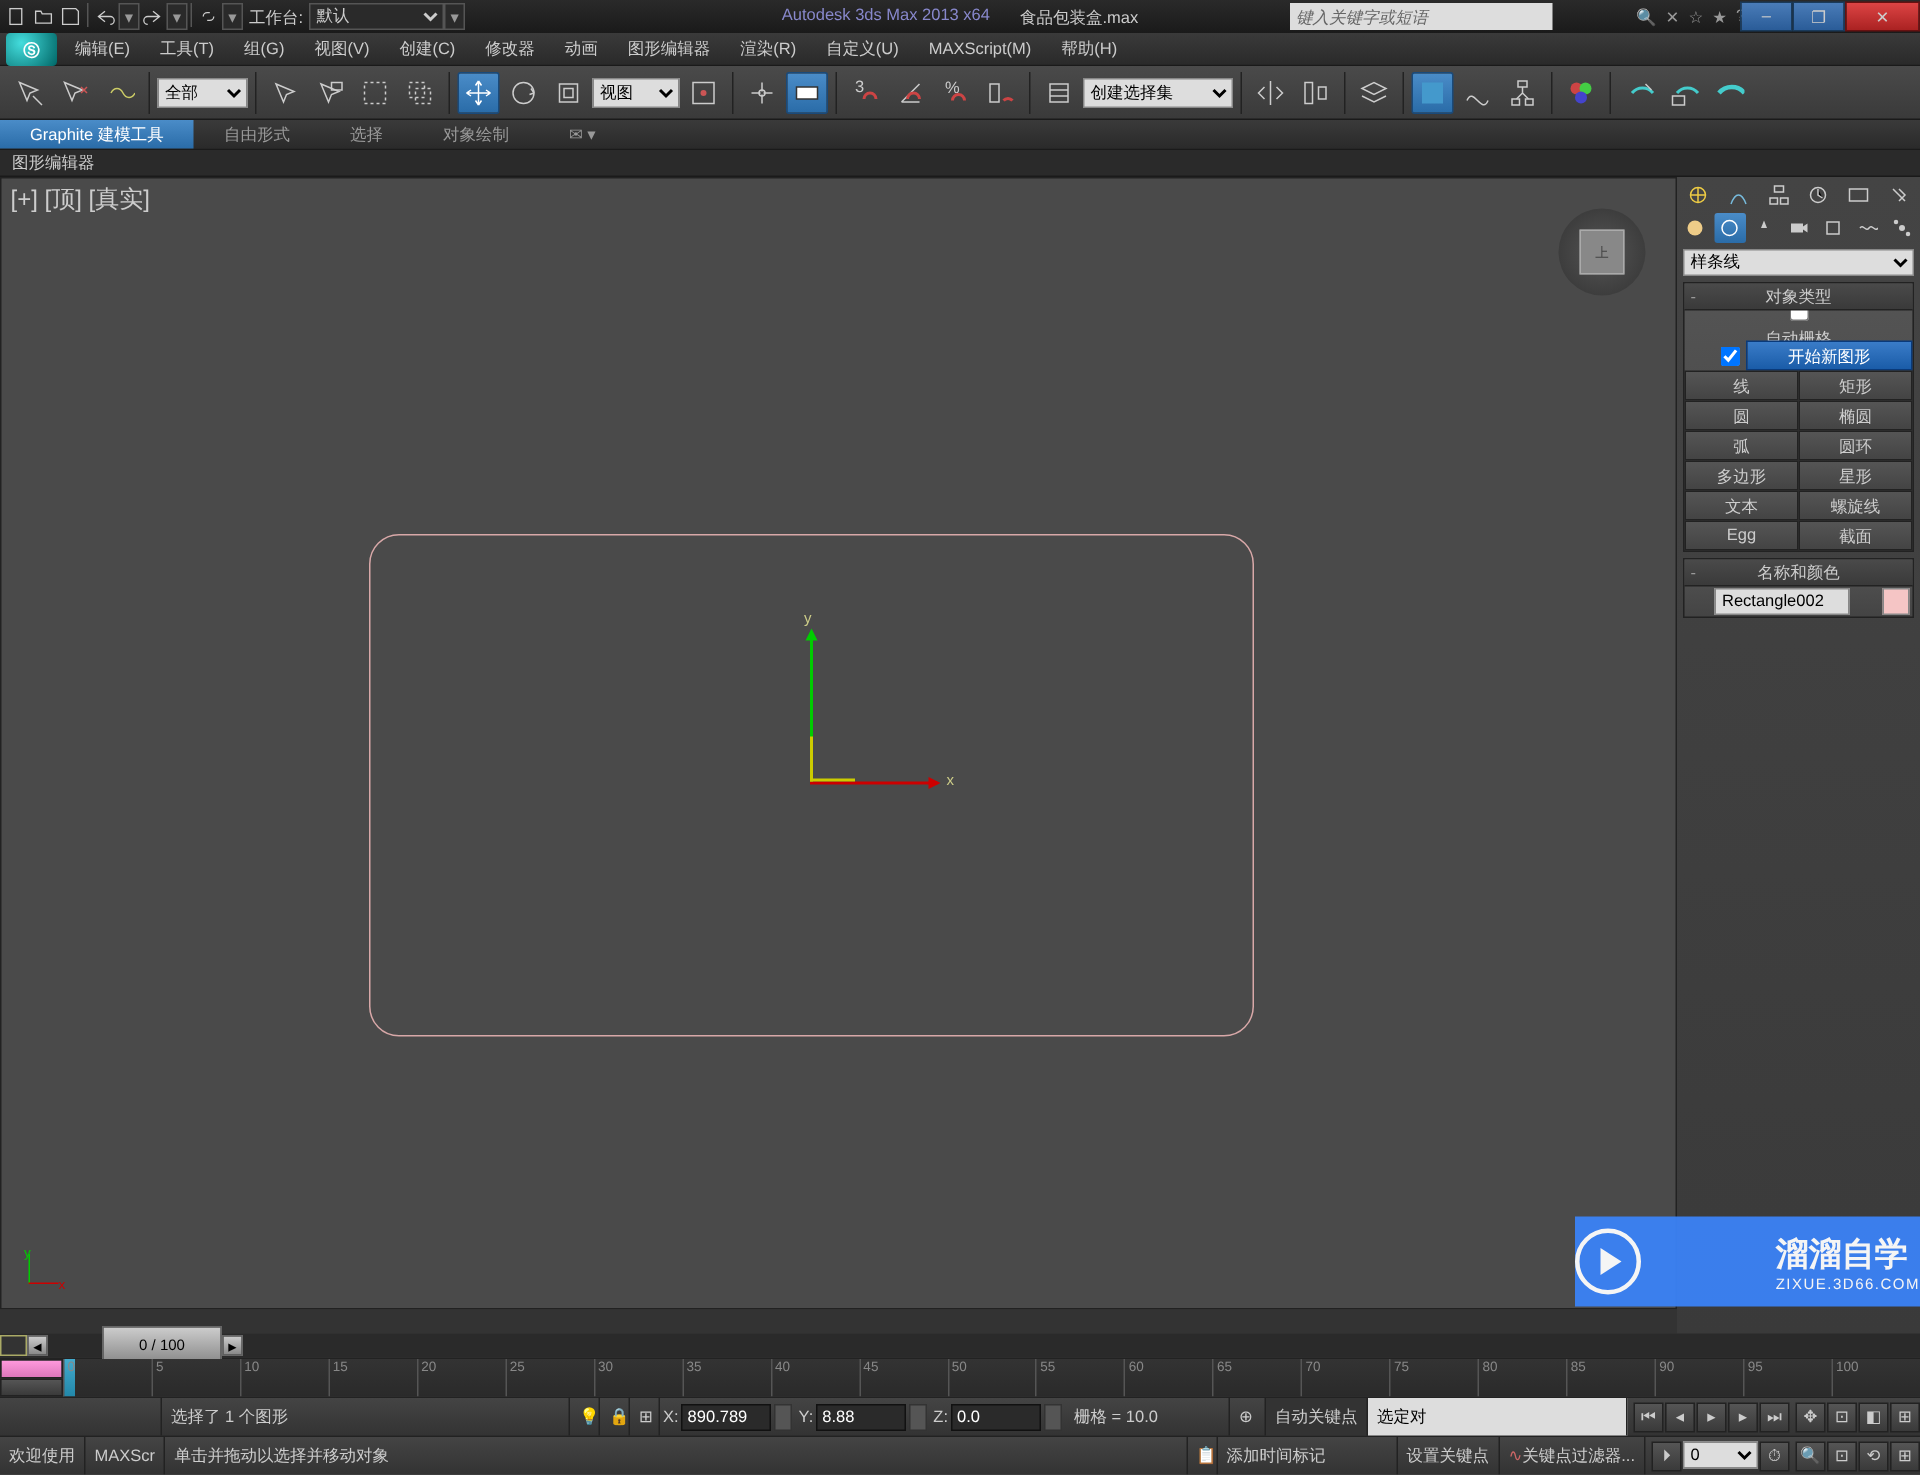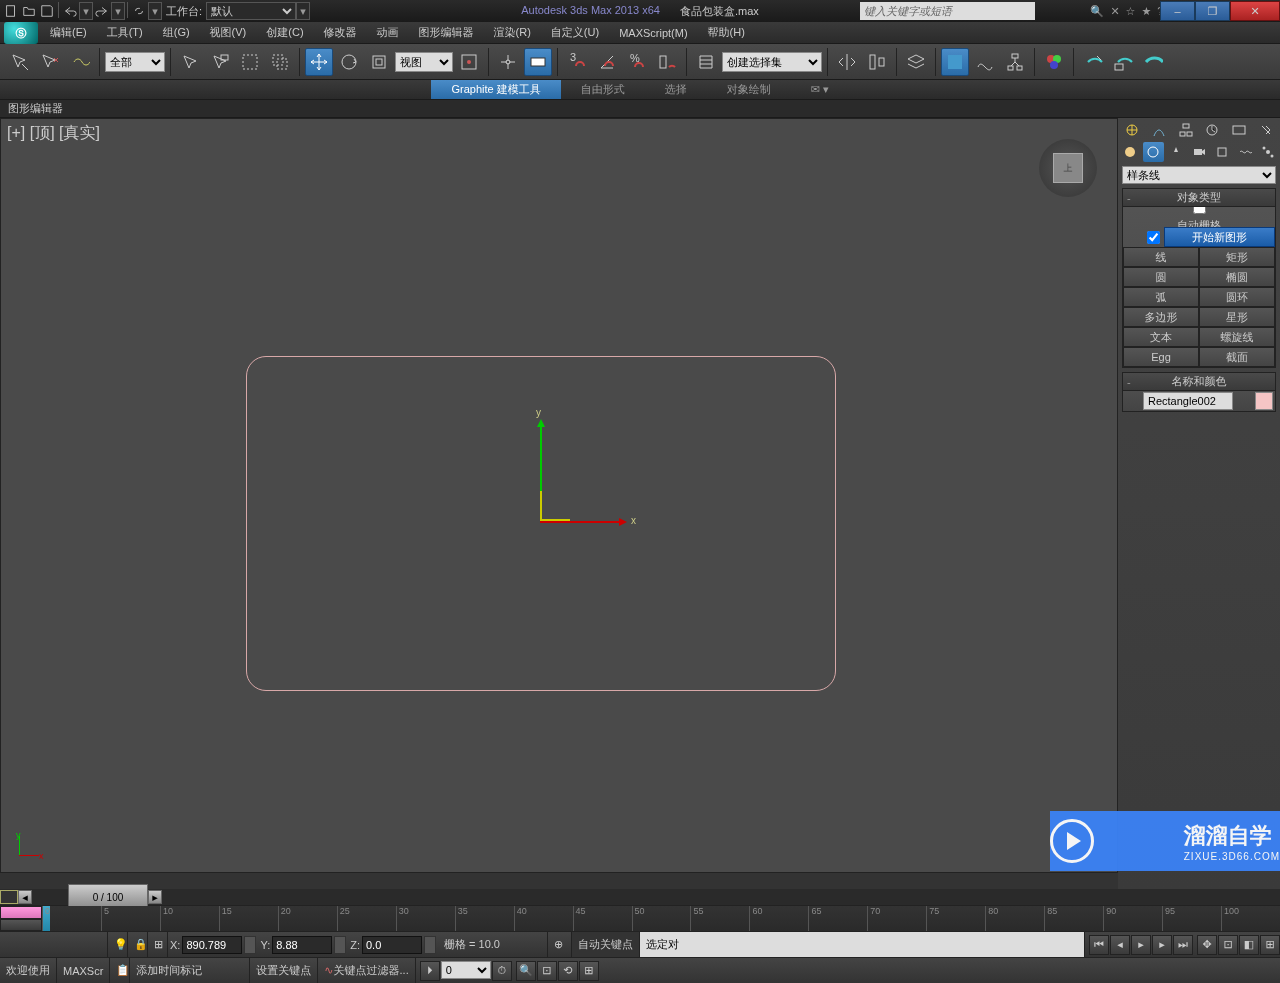--- a/index.html
+++ b/index.html
@@ -30,21 +30,21 @@
 
 
 .toolbar { height: 36px; background: linear-gradient(#4a4a4a, #3a3a3a); display: flex; align-items: center; padding: 0 6px; gap: 2px; border-bottom: 1px solid #1a1a1a; }
 .tool-btn { width: 28px; height: 28px; display: flex; align-items: center; justify-content: center; border: 1px solid transparent; cursor: pointer; border-radius: 2px; }
 .tool-btn.active { background: linear-gradient(#4a8cc8, #2a6ca8); border-color: #1a4a7a; }
 .tool-btn svg { width: 20px; height: 20px; }
 .tool-sep { width: 1px; height: 28px; background: #222; margin: 0 3px; }
 .tool-select { background: #ddd; color: #000; height: 20px; border: 1px solid #888; font-size: 11px; }
 
 
-.ribbon { height: 20px; background: linear-gradient(#3a3a3a, #2a2a2a); display: flex; align-items: center; border-bottom: 1px solid #1a1a1a; justify-content: center; }
+.ribbon { height: 20px; background: linear-gradient(#3a3a3a, #2a2a2a); display: flex; align-items: center; border-bottom: 1px solid #1a1a1a; }
 .ribbon-tab { padding: 0 20px; height: 100%; display: flex; align-items: center; cursor: pointer; color: #999; }
 .ribbon-tab.active { background: linear-gradient(#4a8cc8, #2a6ca8); color: #fff; }
 .ribbon-sub { height: 18px; background: #2a2a2a; padding: 0 8px; display: flex; align-items: center; color: #ccc; border-bottom: 1px solid #1a1a1a; }
 
 
 .main-area { display: flex; height: calc(100% - 22px - 22px - 36px - 20px - 18px - 42px - 26px - 26px); }
 .viewport { flex: 1; background: #4a4a4a; position: relative; border: 1px solid #222; }
 .vp-label { position: absolute; top: 4px; left: 6px; color: #ccc; font-size: 16px; }
 .rectangle-shape { position: absolute; left: 245px; top: 237px; width: 590px; height: 335px; border: 1px solid #d8a8a8; border-radius: 20px; }
 .gizmo-axis { position: absolute; left: 525px; top: 302px; }
@@ -570,20 +570,21 @@
         <div class="tick-seg">85</div>
         <div class="tick-seg">90</div>
         <div class="tick-seg">95</div>
         <div class="tick-seg">100</div>
       </div>
   </div>
 </div>
 
 <div class="status-row">
   <div class="status-cell" style="width:108px"></div>
+  <div class="status-cell" style="width:272px">选择了 1 个图形</div>
   <div class="status-cell" style="width:20px">💡</div>
   <div class="status-cell" style="width:20px">🔒</div>
   <div class="status-cell" style="width:20px">⊞</div>
   <div class="coord-group">
     <span class="coord-lbl">X:</span>
     <div class="coord-input">
         <span>890.789</span>
       </div>
     <div class="coord-spin"></div>
   </div>
@@ -616,20 +617,21 @@
     <div class="pb-btn">✥</div>
     <div class="pb-btn">⊡</div>
     <div class="pb-btn">◧</div>
     <div class="pb-btn">⊞</div>
   </div>
 </div>
 
 <div class="status-row">
   <div class="status-cell">欢迎使用</div>
   <div class="status-cell">MAXScr</div>
+  <div class="status-cell wide">单击并拖动以选择并移动对象</div>
   <div class="status-cell" style="width:20px">📋</div>
   <div class="status-cell" style="width:120px">添加时间标记</div>
   <div class="status-cell">设置关键点</div>
   <div class="status-cell">
       <span style="color:#c66">∿</span> 
       <span>关键点过滤器...</span>
     </div>
   <div class="playback-btns">
     <div class="pb-btn">⏵</div>
     <select class="status-select"><option>0</option></select>

